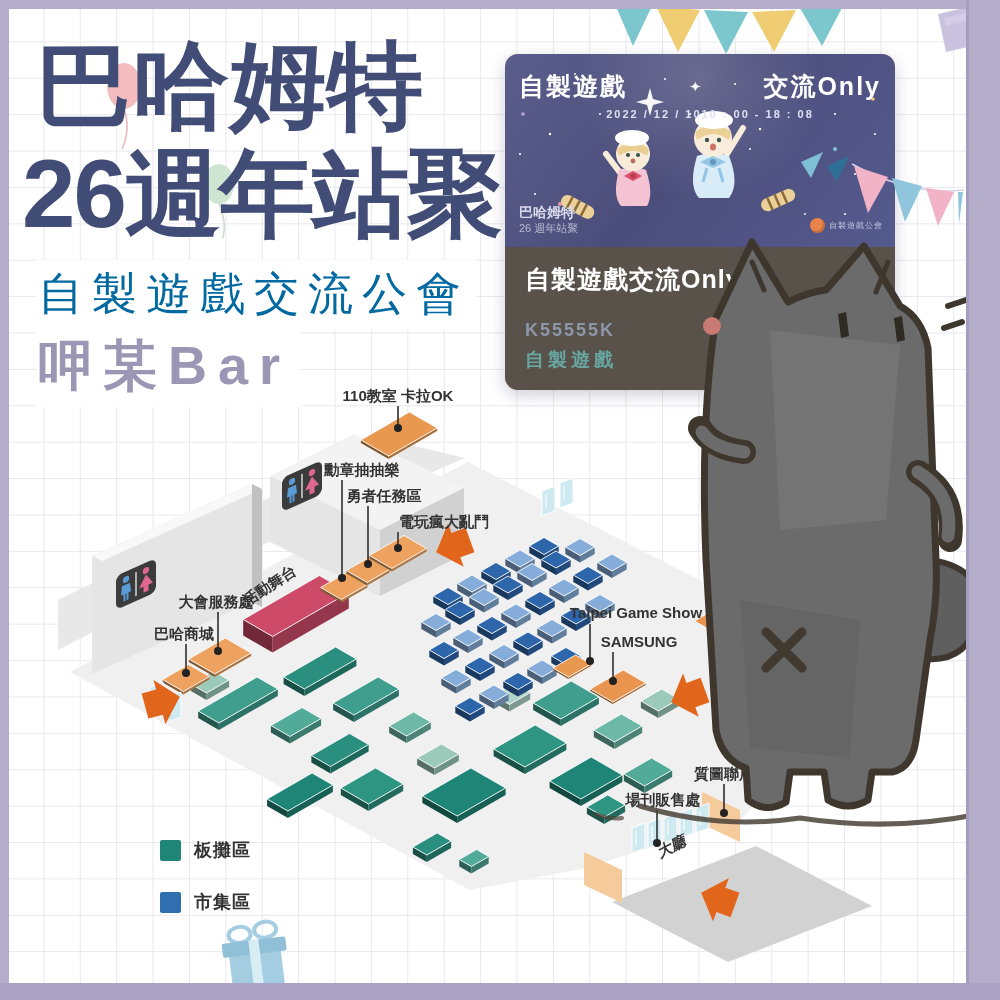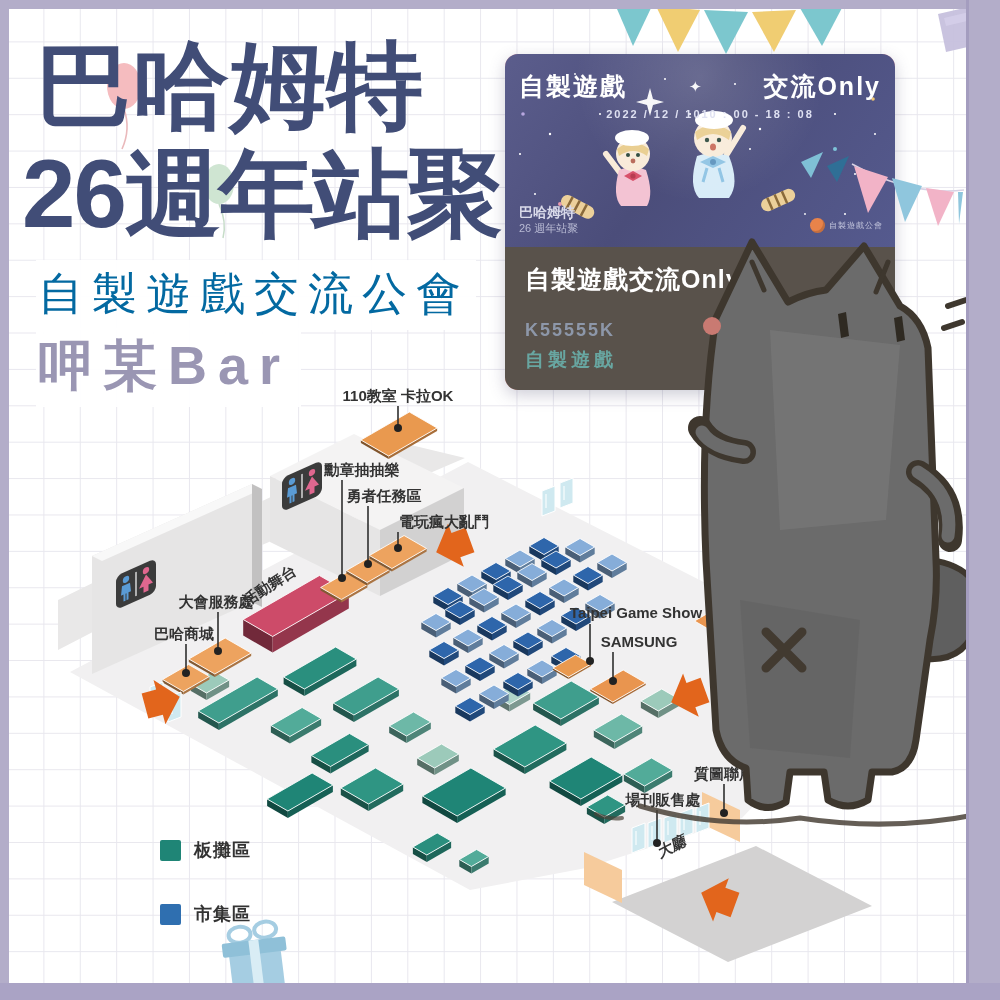--- a/index.html
+++ b/index.html
@@ -44,21 +44,21 @@
   .poster-brand .sub{font-size:11px;font-weight:400;color:#b9bbd4;}
   .poster-logo{position:absolute;right:12px;bottom:14px;display:flex;align-items:center;gap:4px;}
   .logo-dot{width:15px;height:15px;border-radius:50%;background:#e8834a;box-shadow:inset -2px -2px 0 rgba(0,0,0,.15);}
   .logo-text{font-size:8px;color:#c5c7de;letter-spacing:1px;}
   .card-info{position:absolute;left:0;top:193px;width:390px;height:143px;border-radius:0 0 13px 13px;
     background:#59524b;box-sizing:border-box;padding:16px 20px;}
   .card-title{color:#ffffff;font-size:25px;font-weight:800;letter-spacing:1px;}
   .card-code{color:#8d97a9;font-size:18px;font-weight:800;letter-spacing:2px;margin-top:24px;}
   .card-cat{color:#68a6a1;font-size:19px;font-weight:700;letter-spacing:4px;margin-top:6px;}
   
-  .legend{position:absolute;z-index:2;left:160px;top:838px;display:flex;flex-direction:column;gap:40px;}
+  .legend{position:absolute;z-index:2;left:160px;top:838px;display:flex;flex-direction:column;gap:28px;}
   .legend-row{display:flex;align-items:center;gap:13px;}
   .legend-swatch{width:21px;height:21px;border-radius:2px;}
   .legend-label{font-size:18px;font-weight:800;color:#333;letter-spacing:1px;}
   svg.layer{position:absolute;left:0;top:0;z-index:1;}
   svg.toplayer{position:absolute;left:0;top:0;z-index:4;pointer-events:none;}
   .map-label{font-size:15px;font-weight:800;fill:#333333;}
   .map-label.en{letter-spacing:0px;}
 </style>
 </head>
 <body>

